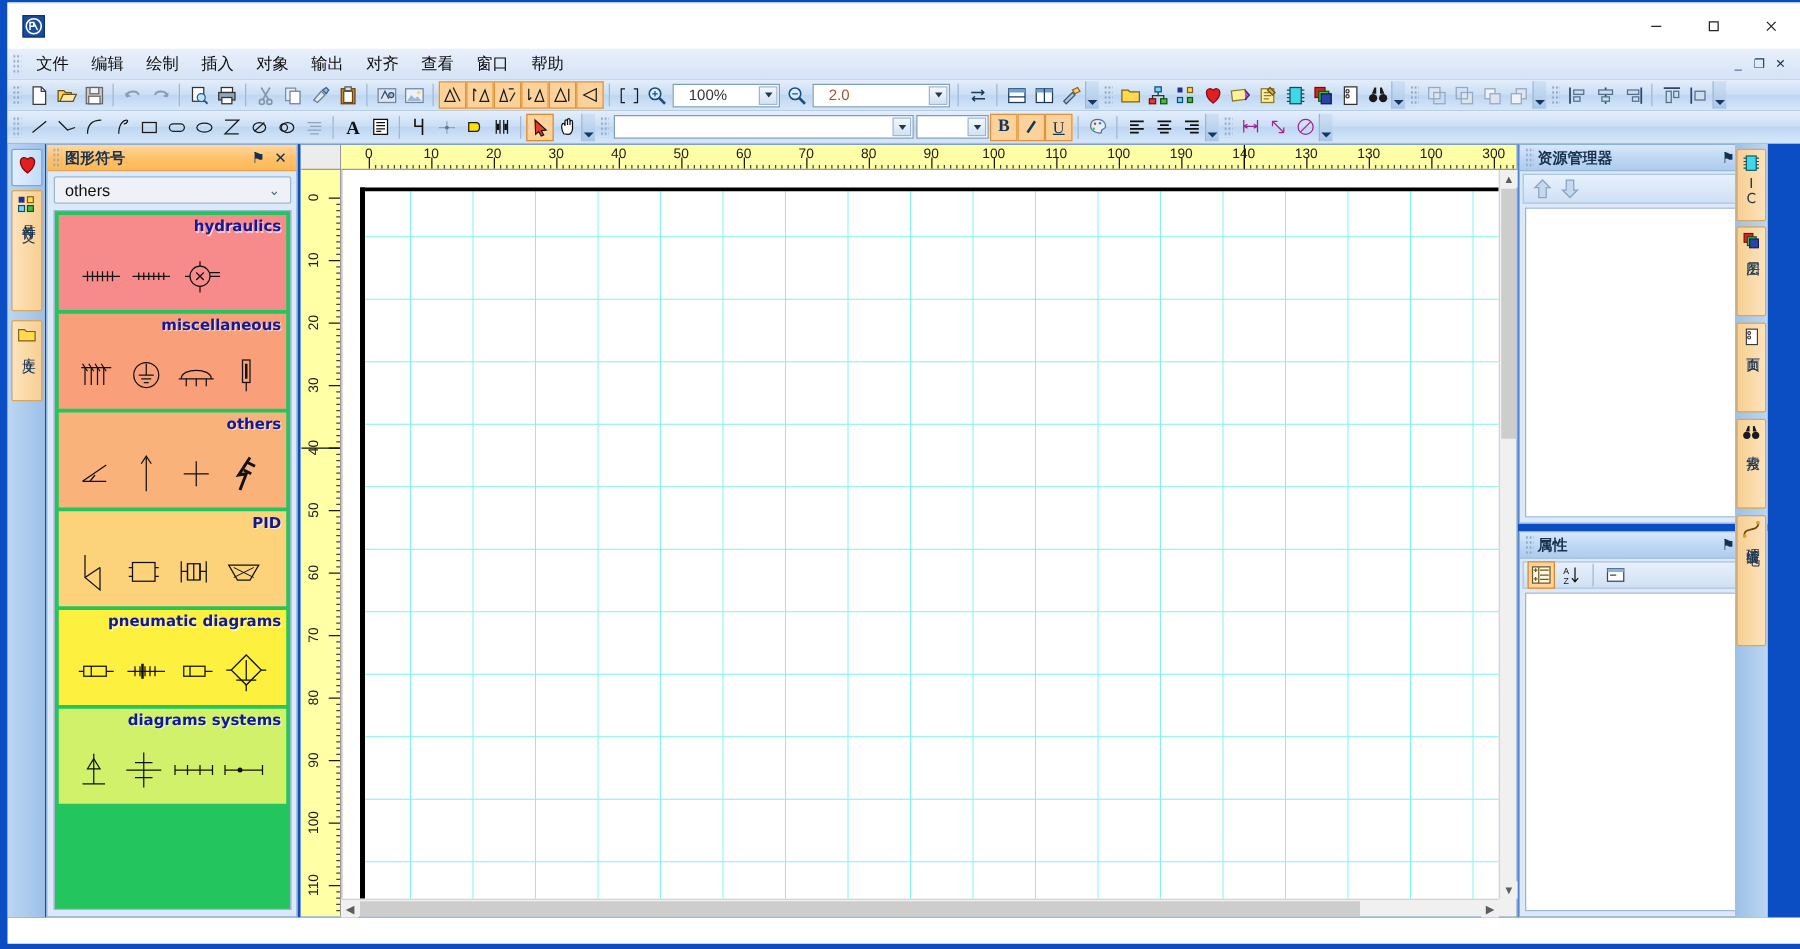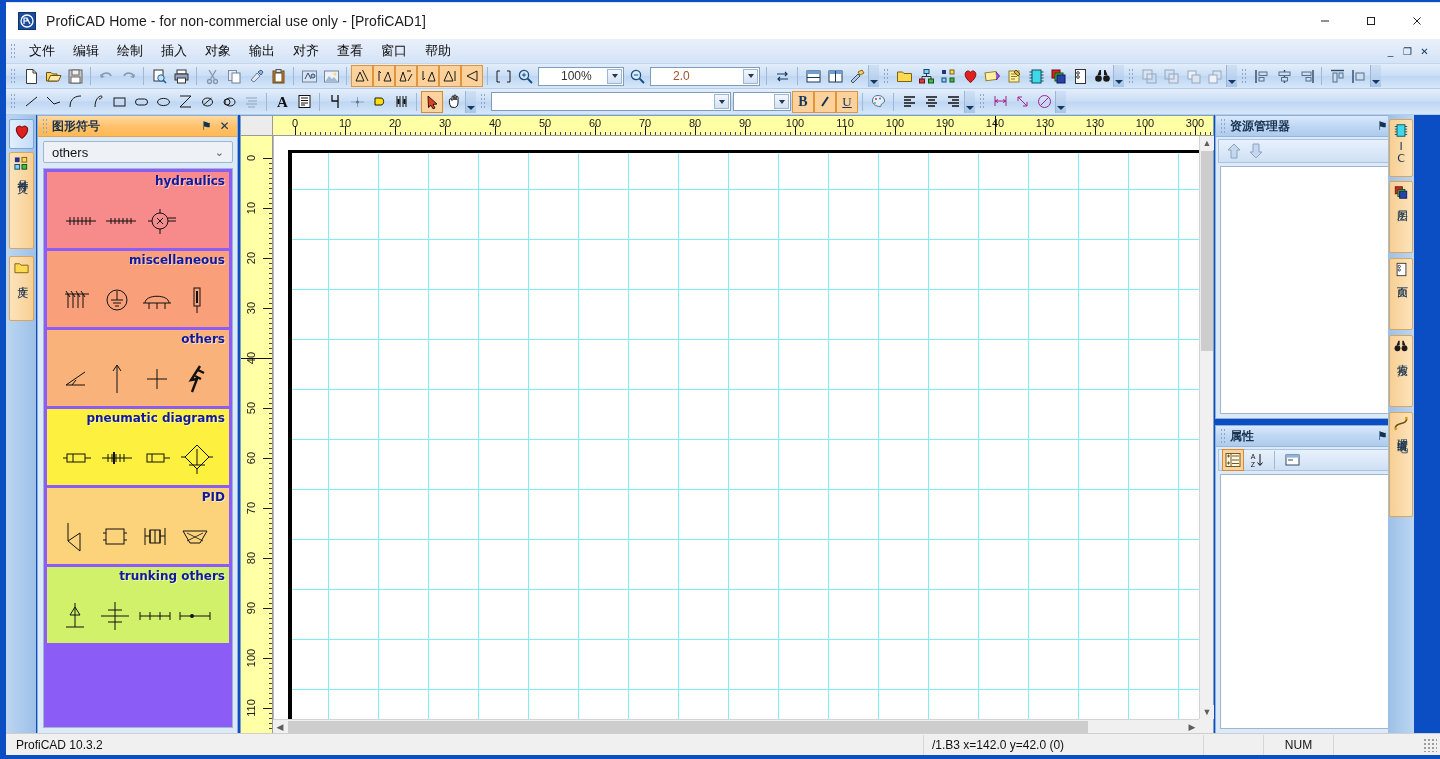--- a/index.html
+++ b/index.html
@@ -87,21 +87,21 @@
     align-items:center; justify-content:flex-end;
     background: linear-gradient(to bottom,#cfe0f5,#a9c6e8);
     border-left: 1px solid #9ab5d6; font-size: 8px; color: #1c3a61;
   }
   .ovf-tri { width:0;height:0;border-left:4px solid transparent;
              border-right:4px solid transparent;border-top:4px solid #14375e;
              margin-bottom: 3px;}
   .combo {
     height: 19px; background: #fff; border: 1px solid #7f9db9;
     display: flex; align-items: center; position: relative;
-    font-size: 12px; color: #333; padding-left: 22px;
+    font-size: 12px; color: #333; padding-left: 12px;
   }
   .combo .arrow {
     position: absolute; right: 1px; top: 1px; width: 15px; height: 15px;
     background: linear-gradient(to bottom,#f4f8fd,#d3e1f2);
     border: 1px solid #9cb6d4;
     display: flex; align-items: center; justify-content: center;
   }
   .combo .arrow i {
     width:0;height:0;border-left:3px solid transparent;
     border-right:3px solid transparent;border-top:4px solid #22364f;
@@ -161,21 +161,21 @@
     position: absolute; left: 5px; top: 25px; width: 190px; height: 22px;
     background: #eef2f6; border: 1px solid #9fb6cf; border-radius: 2px;
     display: flex; align-items: center; padding-left: 8px;
     font-size: 13px; color: #111;
   }
   #sym-combo .chev {
     position: absolute; right: 8px; color: #46617f; font-size: 11px;
   }
   #sym-list {
     position: absolute; left: 5px; top: 52px; width: 190px; height: 560px;
-    background: #8b5cf6; border: 1px solid #9fb6cf; overflow: hidden;
+    background: #22c55e; border: 1px solid #9fb6cf; overflow: hidden;
     padding: 3px;
   }
   .sym-group { margin-bottom: 3px; position: relative; height: 76px; }
   .sym-group-title {
     position: absolute; right: 4px; top: 2px;
     font-size: 12px; font-weight: bold; color: #10199c;
     font-family: "DejaVu Sans","Liberation Sans",sans-serif;
     text-shadow: 1px 1px 0 rgba(255,255,255,.55);
   }
   .sym-row {
@@ -319,21 +319,20 @@
 <div id="app">
 <div id="win-frame">
 
   <div id="titlebar">
     <div id="app-icon">
       <svg width="14" height="14" viewBox="0 0 14 14">
         <circle cx="7" cy="7" r="6" fill="none" stroke="#fff" stroke-width="1.3"></circle>
         <path d="M4 10 L4 4 L7 4 L7 7 L4 7 M7 4 L10 10" stroke="#fff" stroke-width="1.2" fill="none"></path>
       </svg>
     </div>
-    <div id="title-text">ProfiCAD Home - for non-commercial use only - [ProfiCAD1]</div>
     <div id="win-btns">
       <div class="win-btn">
         <svg width="12" height="12" viewBox="0 0 12 12">
               <path d="M2 6 H10" stroke="#222" stroke-width="1"></path>
             </svg>
       </div>
       <div class="win-btn">
         <svg width="12" height="12" viewBox="0 0 12 12">
               <rect x="2.5" y="2.5" width="7" height="7" fill="none" stroke="#222" stroke-width="1"></rect>
             </svg>
@@ -1009,20 +1008,51 @@
             </div>
             <div class="sym-cell">
               <svg width="22" height="30" viewBox="0 0 22 30">
                     <path d="M14 2 L5 16 L11 15 L6 28" fill="none" stroke="#111" stroke-width="2.4"></path>
                     <path d="M12 6 L18 9 M9 12 L15 15" stroke="#111" stroke-width="2.4"></path>
                   </svg>
             </div>
           </div>
         </div>
 
+        <div class="sym-group" style="background:#fcd37a;">
+          <span class="sym-group-title">PID</span>
+          <div class="sym-row" style="padding-left:8px;">
+            <div class="sym-cell">
+              <svg width="30" height="32" viewBox="0 0 30 32">
+                    <path d="M8 2 V20 L20 30 V12" fill="none" stroke="#111"></path>
+                    <path d="M8 20 L20 12" stroke="#111"></path>
+                  </svg>
+            </div>
+            <div class="sym-cell">
+              <svg width="28" height="26" viewBox="0 0 28 26">
+                    <rect x="5" y="5" width="18" height="15" fill="none" stroke="#111"></rect>
+                    <path d="M5 9 H2 M5 16 H2 M23 9 H26 M23 16 H26" stroke="#111"></path>
+                  </svg>
+            </div>
+            <div class="sym-cell">
+              <svg width="28" height="26" viewBox="0 0 28 26">
+                    <rect x="9" y="6" width="10" height="13" fill="none" stroke="#111"></rect>
+                    <path d="M9 6 V19 M14 6 V19 M19 6 V19" stroke="#111"></path>
+                    <path d="M4 4 V21 M24 4 V21 M9 12 H4 M19 12 H24" stroke="#111"></path>
+                  </svg>
+            </div>
+            <div class="sym-cell">
+              <svg width="32" height="24" viewBox="0 0 32 24">
+                    <path d="M4 6 H28 L21 18 H11 Z" fill="none" stroke="#111"></path>
+                    <path d="M8 8 L24 16 M24 8 L8 16" stroke="#111" stroke-width=".8"></path>
+                  </svg>
+            </div>
+          </div>
+        </div>
+
         <div class="sym-group" style="background:#fdf03f;">
           <span class="sym-group-title">pneumatic diagrams</span>
           <div class="sym-row" style="padding-left:10px;">
             <div class="sym-cell">
               <svg width="32" height="16" viewBox="0 0 32 16">
                     <rect x="6" y="4" width="18" height="8" fill="none" stroke="#111"></rect>
                     <path d="M2 8 H6 M24 8 H30 M12 4 V12" stroke="#111"></path>
                   </svg>
             </div>
             <div class="sym-cell">
@@ -1041,53 +1071,22 @@
             <div class="sym-cell">
               <svg width="34" height="34" viewBox="0 0 34 34">
                     <path d="M17 4 L29 16 L17 28 L5 16 Z" fill="none" stroke="#111"></path>
                     <path d="M17 8 V24 M9 24 H25" stroke="#111"></path>
                     <path d="M1 16 H5 M29 16 H33 M17 28 V33" stroke="#111"></path>
                   </svg>
             </div>
           </div>
         </div>
 
-        <div class="sym-group" style="background:#fcd37a;">
-          <span class="sym-group-title">PID</span>
-          <div class="sym-row" style="padding-left:8px;">
-            <div class="sym-cell">
-              <svg width="30" height="32" viewBox="0 0 30 32">
-                    <path d="M8 2 V20 L20 30 V12" fill="none" stroke="#111"></path>
-                    <path d="M8 20 L20 12" stroke="#111"></path>
-                  </svg>
-            </div>
-            <div class="sym-cell">
-              <svg width="28" height="26" viewBox="0 0 28 26">
-                    <rect x="5" y="5" width="18" height="15" fill="none" stroke="#111"></rect>
-                    <path d="M5 9 H2 M5 16 H2 M23 9 H26 M23 16 H26" stroke="#111"></path>
-                  </svg>
-            </div>
-            <div class="sym-cell">
-              <svg width="28" height="26" viewBox="0 0 28 26">
-                    <rect x="9" y="6" width="10" height="13" fill="none" stroke="#111"></rect>
-                    <path d="M9 6 V19 M14 6 V19 M19 6 V19" stroke="#111"></path>
-                    <path d="M4 4 V21 M24 4 V21 M9 12 H4 M19 12 H24" stroke="#111"></path>
-                  </svg>
-            </div>
-            <div class="sym-cell">
-              <svg width="32" height="24" viewBox="0 0 32 24">
-                    <path d="M4 6 H28 L21 18 H11 Z" fill="none" stroke="#111"></path>
-                    <path d="M8 8 L24 16 M24 8 L8 16" stroke="#111" stroke-width=".8"></path>
-                  </svg>
-            </div>
-          </div>
-        </div>
-
         <div class="sym-group" style="background:#d2f16a;">
-          <span class="sym-group-title">trunking others</span>
+          <span class="sym-group-title">diagrams systems</span>
           <div class="sym-row" style="padding-left:8px;">
             <div class="sym-cell">
               <svg width="26" height="30" viewBox="0 0 26 30">
                     <path d="M13 2 V26 M4 26 H22" stroke="#111"></path>
                     <path d="M8 14 L13 6 L18 14 Z" fill="none" stroke="#111"></path>
                   </svg>
             </div>
             <div class="sym-cell">
               <svg width="34" height="32" viewBox="0 0 34 32">
                     <path d="M17 2 V30 M3 16 H31" stroke="#111"></path>
@@ -1568,24 +1567,15 @@
                 <path d="M2 14 C2 6 15 11 15 3" fill="none" stroke="#6b4a12" stroke-width="1.6"></path>
                 <rect x="1" y="13" width="3" height="3" fill="#d9a020"></rect>
                 <rect x="13" y="1" width="3" height="3" fill="#d9a020"></rect>
               </svg>
           <span class="rtab-label">电缆管理</span>
         </div>
       </div>
     </div>
   </div>
 
-  <div id="statusbar">
-    <div id="sb-left">ProfiCAD 10.3.2</div>
-    <div id="sb-spacer"></div>
-    <div class="sb-cell" style="min-width:280px;">/1.B3  x=142.0  y=42.0 (0)</div>
-    <div class="sb-cell" style="width:60px;"></div>
-    <div class="sb-cell" style="width:70px;justify-content:center;">NUM</div>
-    <div class="sb-cell" style="width:90px;"></div>
-    <div id="grip-res"></div>
-  </div>
 
 </div>
 </div>
 
 </body></html>

